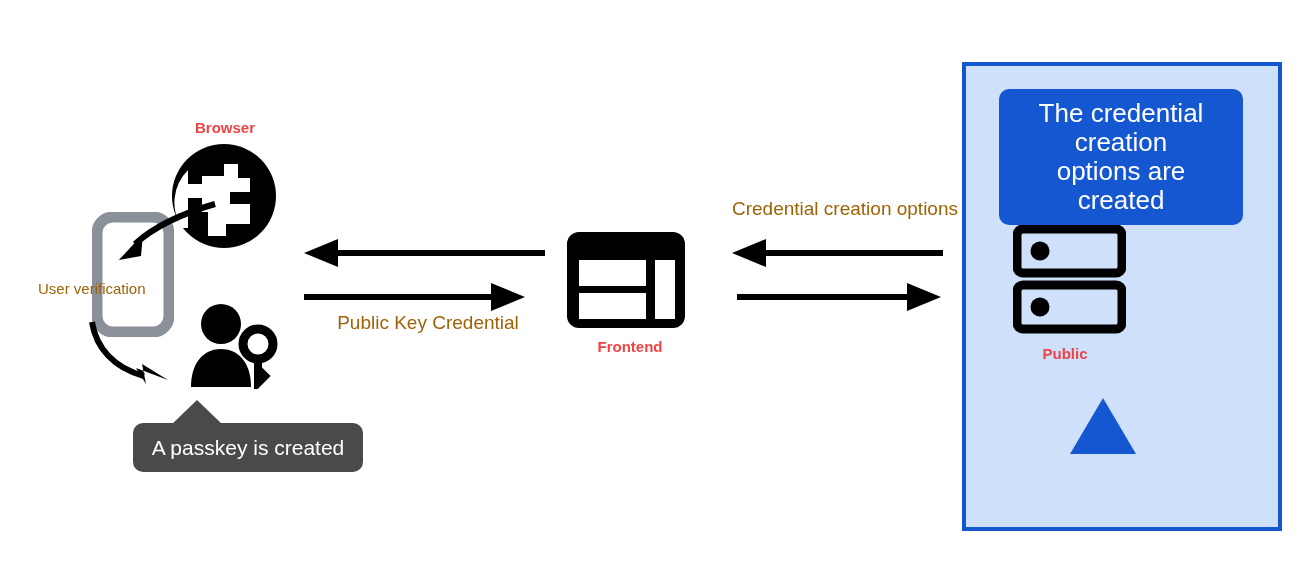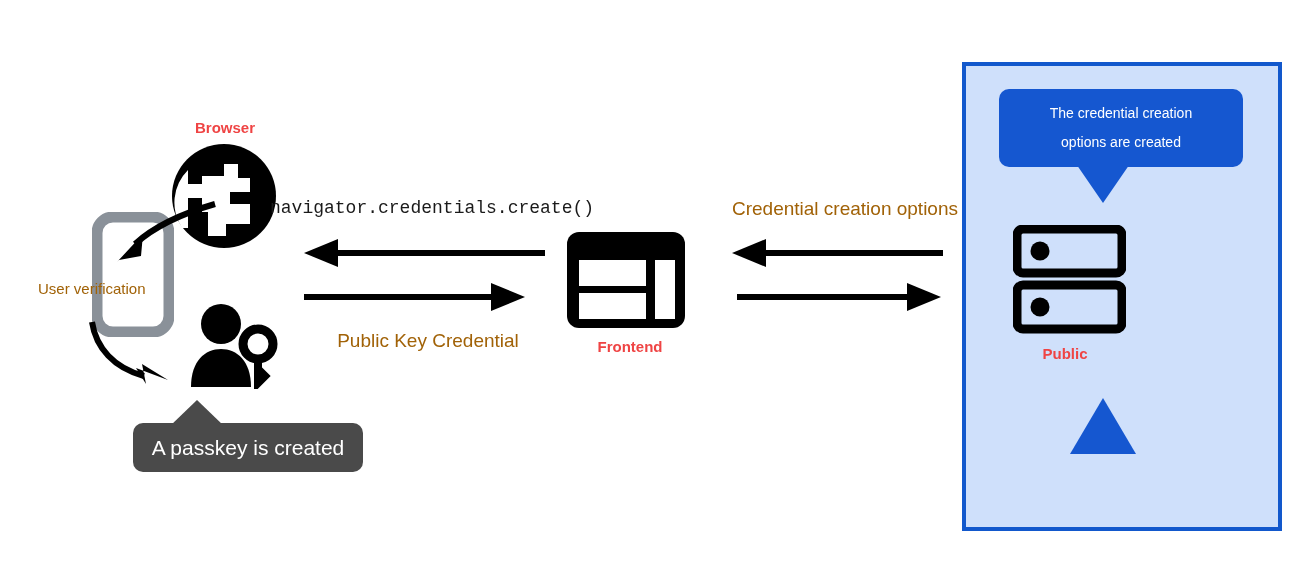--- a/index.html
+++ b/index.html
@@ -30,21 +30,21 @@
     height: 469px;
     background: #cfe0fb;
     border: 4px solid #1258cc;
     box-sizing: border-box;
   }
 
   
   .callout {
     border-radius: 10px;
     color: #ffffff;
-    font-size: 14px;
+    font-size: 26px;
     line-height: 29px;
     text-align: center;
     padding: 10px 14px;
     box-sizing: border-box;
     white-space: pre-line;
   }
   .callout-blue { background: #1557d0; }
   .callout-dark { background: #4a4a4a; margin-left: 16px; }
 
   #callout-credential-options {
@@ -110,21 +110,21 @@
     white-space: nowrap;
   }
   .flow-label-mono {
     font-family: "Liberation Mono", "DejaVu Sans Mono", monospace;
     font-size: 18px;
     color: #1a1a1a;
     text-align: center;
     white-space: nowrap;
   }
   #label-navigator-create { left: 270px; top: 198px; width: 320px; }
-  #label-public-key-credential { left: 268px; top: 330px; width: 320px; }
+  #label-public-key-credential { left: 268px; top: 312px; width: 320px; }
   #label-credential-creation-options { left: 700px; top: 198px; width: 290px; }
   #label-public-key-etc { left: 700px; top: 330px; width: 290px; }
   #label-user-verification { left: 38px; top: 280px; width: 160px; font-size: 15px; text-align: left; }
 
   
   .icon-svg { display: block; }
 </style>
 </head>
 <body>
 
@@ -198,21 +198,20 @@
       <circle cx="73" cy="41" r="15" fill="none" stroke="#000000" stroke-width="9"></circle>
       <path d="M73 54 L73 80 L80 73 L73 66" stroke="#000000" stroke-width="8" fill="none"></path>
     </svg>
   </div>
 
   <div class="abs" id="callout-passkey-tail"></div>
   <div class="abs callout callout-dark" id="callout-passkey">A passkey is created</div>
 
   <div class="abs flow-label" id="label-user-verification">User verification</div>
 
-  <div class="abs flow-label-mono" id="label-navigator-create">navigator.credentials.create()</div>
 
   <div class="abs" style="left:302px; top:238px;">
     <svg class="icon-svg" width="245" height="30" viewBox="0 0 245 30" xmlns="http://www.w3.org/2000/svg">
       <line x1="30" y1="15" x2="243" y2="15" stroke="#000000" stroke-width="6"></line>
       <polygon points="2,15 36,1 36,29" fill="#000000"></polygon>
     </svg>
   </div>
 
   <div class="abs" style="left:302px; top:282px;">
     <svg class="icon-svg" width="225" height="30" viewBox="0 0 225 30" xmlns="http://www.w3.org/2000/svg">

